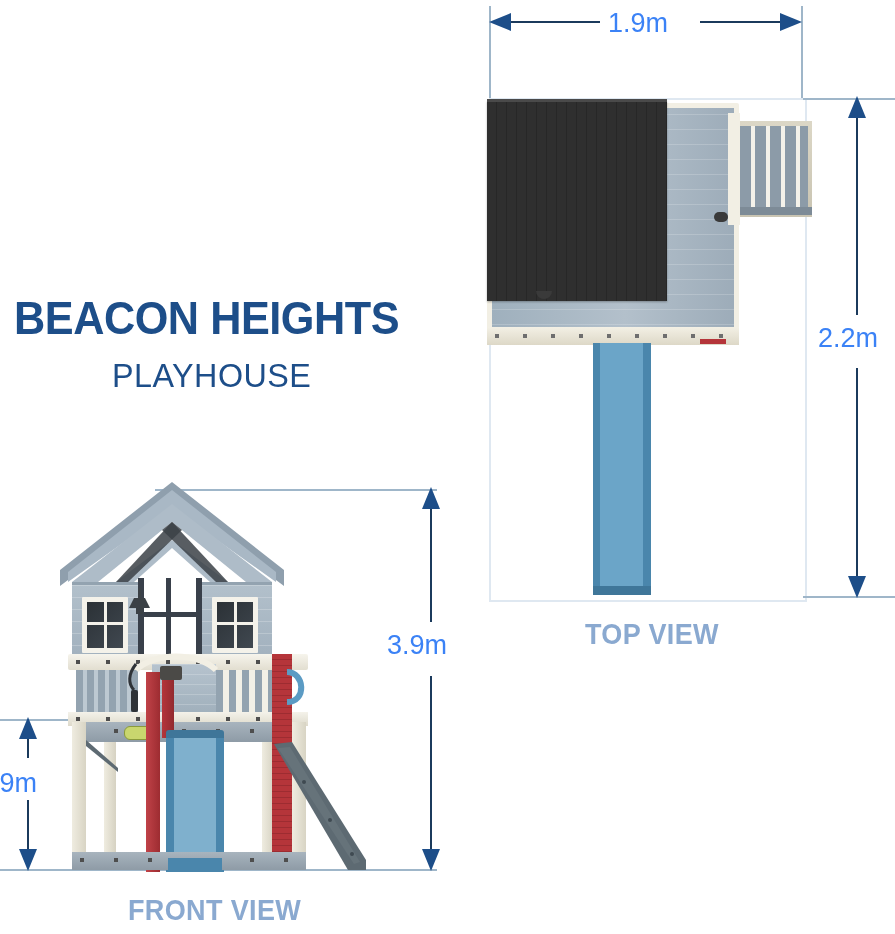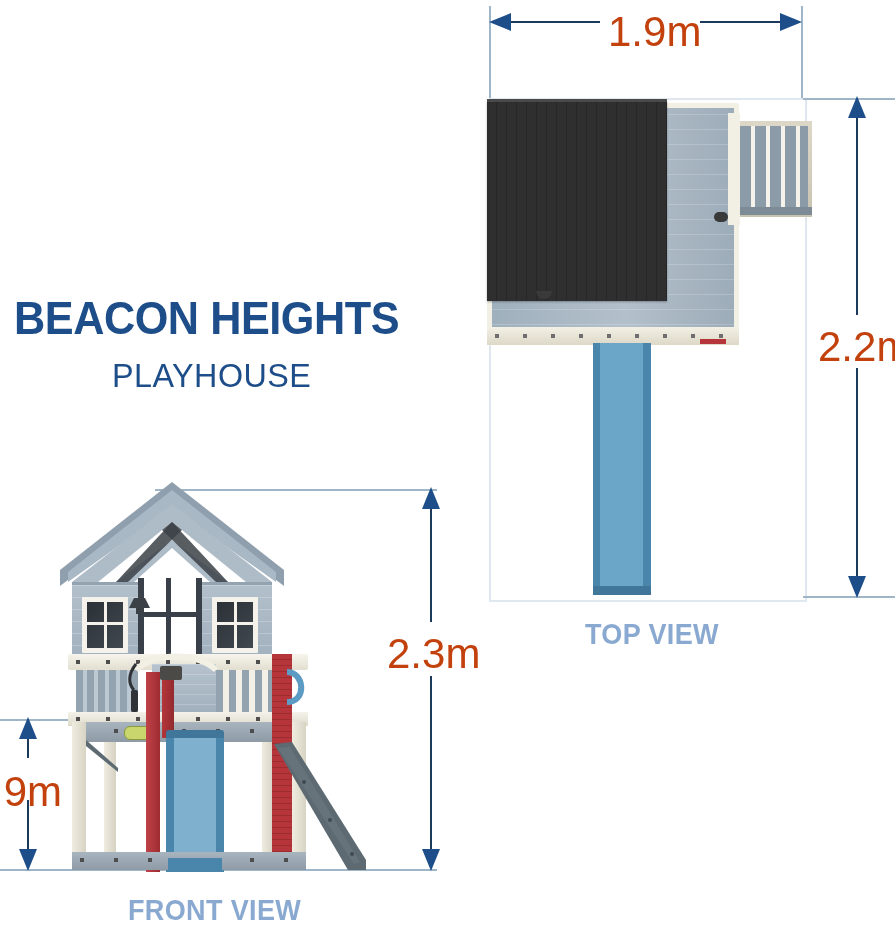--- a/index.html
+++ b/index.html
@@ -27,21 +27,21 @@
   }
   .view-caption{
     position:absolute;font-weight:700;font-size:30px;letter-spacing:.4px;
     color:#8aa9d0;white-space:nowrap;transform:scaleX(.9);
     transform-origin:left center;
   }
   #caption-top{left:585px;top:617px;}
   #caption-front{left:128px;top:893px;}
 
   .dim-label{
-    position:absolute;font-weight:400;font-size:42px;color:#c2410c;
+    position:absolute;font-weight:400;font-size:27px;color:#3b82f6;
     white-space:nowrap;letter-spacing:0px;
   }
   #label-width{left:608px;top:8px;}
   #label-height-top{left:818px;top:323px;}
   #label-height-front{left:387px;top:630px;}
   #label-height-deck{left:-8px;top:768px;}
 
   
   .ext-line{position:absolute;background:#9fb6c9;}
   .dim-line{position:absolute;background:#1b3a5c;}
@@ -127,21 +127,21 @@
   </div>
 
   <div class="view-caption" id="caption-top">TOP VIEW</div>
 
   <div class="ext-line" style="left:155px;top:489px;width:282px;height:2px;"></div>
   <div class="ext-line" style="left:150px;top:869px;width:287px;height:2px;"></div>
   <div class="dim-line" style="left:430px;top:500px;width:2px;height:122px;"></div>
   <div class="dim-line" style="left:430px;top:676px;width:2px;height:182px;"></div>
   <div class="arrow arrow-up" style="left:422px;top:487px;"></div>
   <div class="arrow arrow-down" style="left:422px;top:849px;"></div>
-  <div class="dim-label" id="label-height-front">2.3m</div>
+  <div class="dim-label" id="label-height-front">3.9m</div>
 
   <div class="ext-line" style="left:0px;top:719px;width:150px;height:2px;"></div>
   <div class="ext-line" style="left:0px;top:869px;width:150px;height:2px;"></div>
   <div class="dim-line" style="left:27px;top:730px;width:2px;height:28px;"></div>
   <div class="dim-line" style="left:27px;top:800px;width:2px;height:58px;"></div>
   <div class="arrow arrow-up" style="left:19px;top:717px;"></div>
   <div class="arrow arrow-down" style="left:19px;top:849px;"></div>
   <div class="dim-label" id="label-height-deck">.9m</div>
 
   <div>

